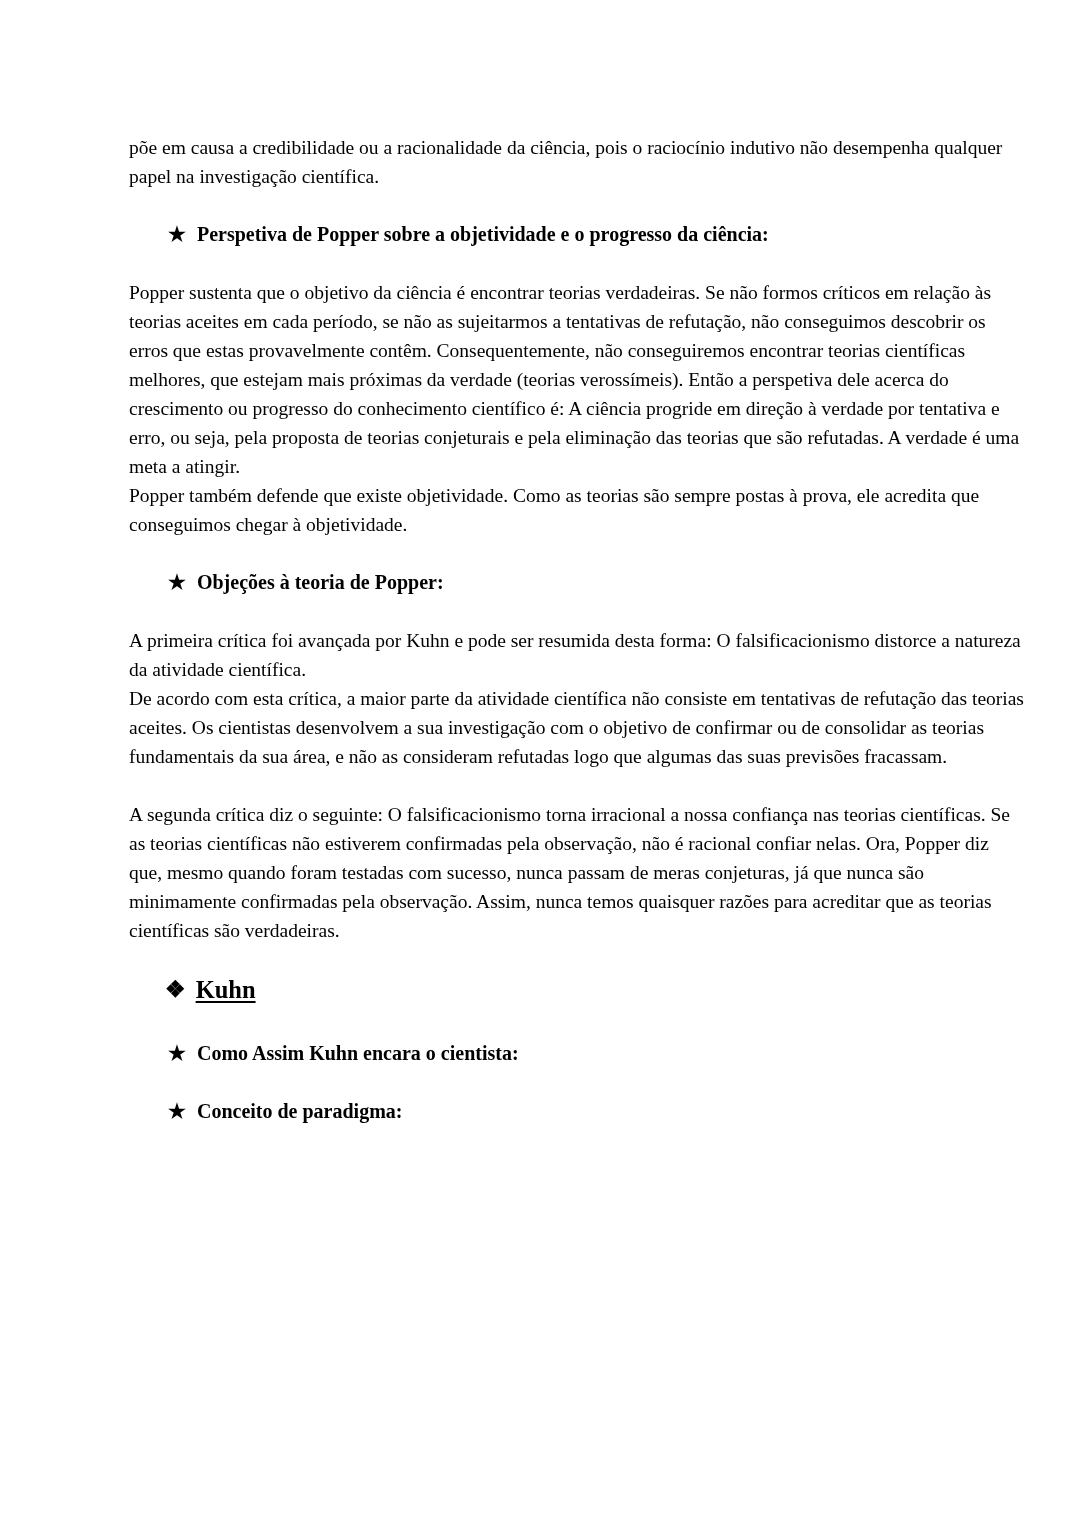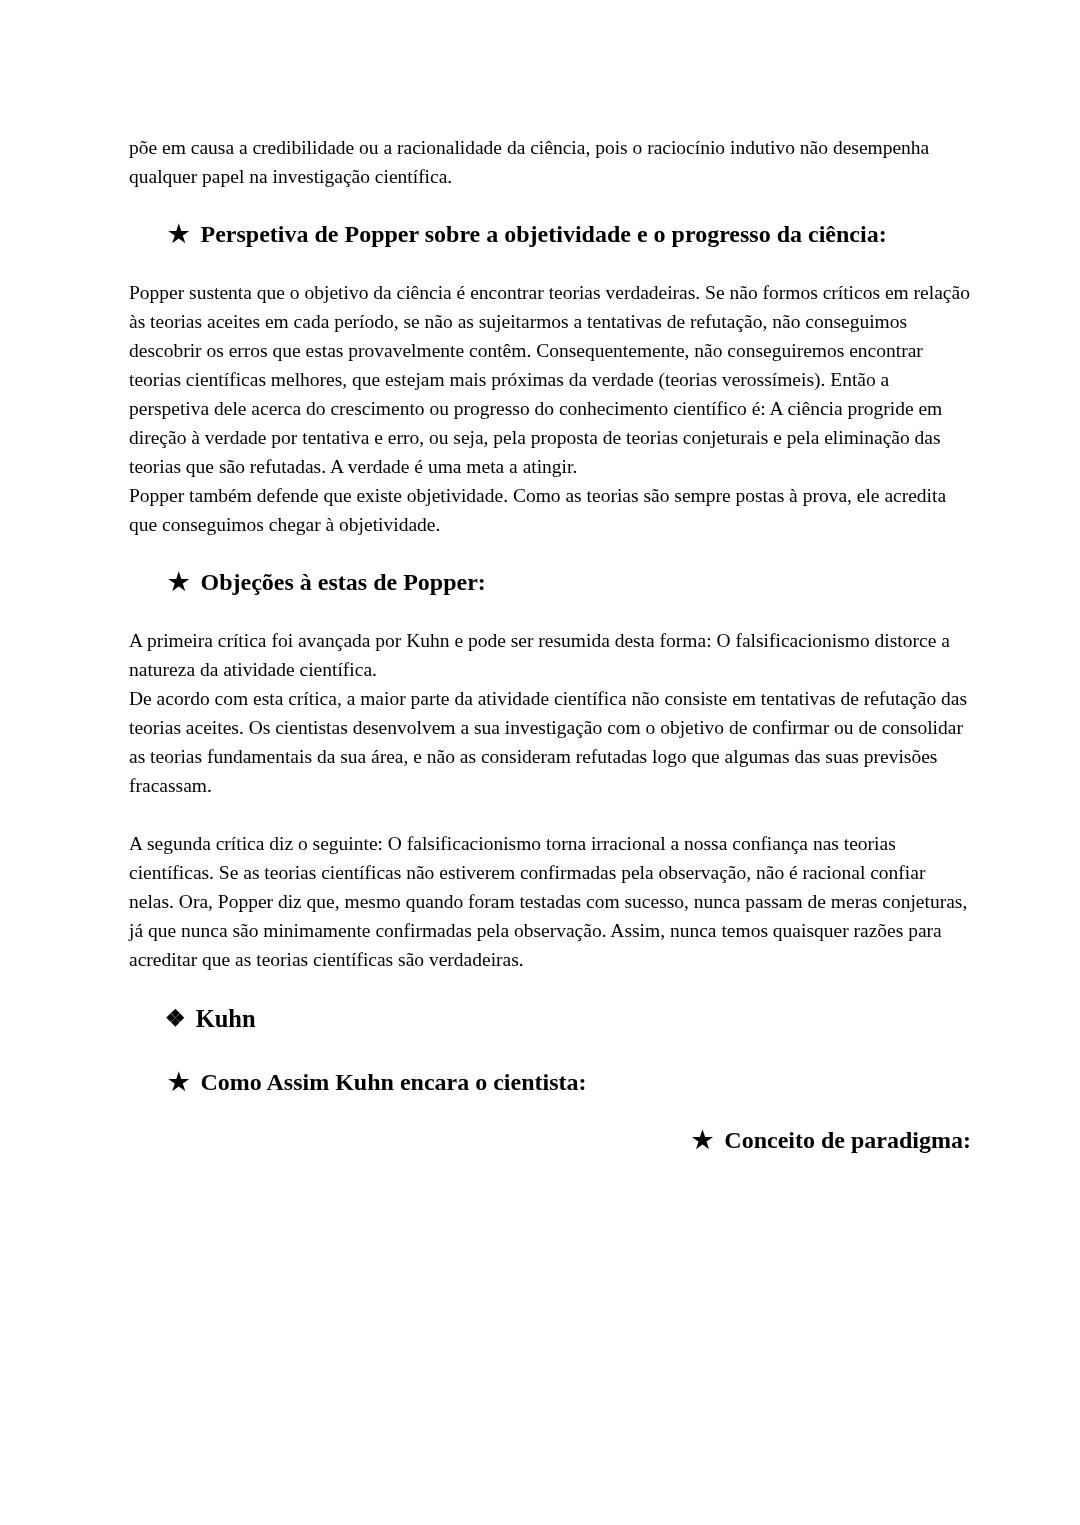--- a/index.html
+++ b/index.html
@@ -11,31 +11,31 @@
     .page {
       width: 1080px;
       height: 1525px;
       background: #ffffff;
       color: #000000;
       font-family: "Liberation Serif", "DejaVu Serif", serif;
       overflow: hidden;
       position: relative;
     }
     .content {
-      padding: 133px 109px 0 129px;
+      padding: 133px 54px 0 129px;
       font-size: 19.5px;
       line-height: 29px;
       text-align: left;
     }
     .para {
       margin: 0 0 29px 0;
       white-space: pre-line;
     }
     .star-heading {
-      font-size: 24px;
+      font-size: 20px;
       font-weight: bold;
       line-height: 29px;
       margin: 4px 0 29px 39px;
       display: block;
     }
     .star-heading .marker {
       display: inline-block;
       margin-right: 11px;
     }
     .main-heading {
@@ -45,44 +45,44 @@
       margin: 5px 0 34px 36px;
       display: block;
     }
     .main-heading .marker {
       display: inline-block;
       margin-right: 10px;
       font-size: 23px;
       vertical-align: 1px;
     }
     .main-heading .label {
+      text-decoration: underline;
       text-underline-offset: 3px;
     }
     .last-block {
       margin-bottom: 0;
-      text-align: right;
     }
   </style>
 </head>
 <body>
 
 <div class="page">
   <div class="content">
 
     <p class="para">põe em causa a credibilidade ou a racionalidade da ciência, pois o raciocínio indutivo não desempenha qualquer papel na investigação científica.</p>
 
     <h2 class="star-heading">
       <span class="marker">★</span><span class="label">Perspetiva de Popper sobre a objetividade e o progresso da ciência:</span>
     </h2>
 
     <p class="para">Popper sustenta que o objetivo da ciência é encontrar teorias verdadeiras. Se não formos críticos em relação às teorias aceites em cada período, se não as sujeitarmos a tentativas de refutação, não conseguimos descobrir os erros que estas provavelmente contêm. Consequentemente, não conseguiremos encontrar teorias científicas melhores, que estejam mais próximas da verdade (teorias verossímeis). Então a perspetiva dele acerca do crescimento ou progresso do conhecimento científico é: A ciência progride em direção à verdade por tentativa e erro, ou seja, pela proposta de teorias conjeturais e pela eliminação das teorias que são refutadas. A verdade é uma meta a atingir.
 Popper também defende que existe objetividade. Como as teorias são sempre postas à prova, ele acredita que conseguimos chegar à objetividade.</p>
 
     <h2 class="star-heading">
-      <span class="marker">★</span><span class="label">Objeções à estas de Popper:</span>
+      <span class="marker">★</span><span class="label">Objeções à teoria de Popper:</span>
     </h2>
 
     <p class="para">A primeira crítica foi avançada por Kuhn e pode ser resumida desta forma: O falsificacionismo distorce a natureza da atividade científica.
 De acordo com esta crítica, a maior parte da atividade científica não consiste em tentativas de refutação das teorias aceites. Os cientistas desenvolvem a sua investigação com o objetivo de confirmar ou de consolidar as teorias fundamentais da sua área, e não as consideram refutadas logo que algumas das suas previsões fracassam.</p>
 
     <p class="para">A segunda crítica diz o seguinte: O falsificacionismo torna irracional a nossa confiança nas teorias científicas. Se as teorias científicas não estiverem confirmadas pela observação, não é racional confiar nelas. Ora, Popper diz que, mesmo quando foram testadas com sucesso, nunca passam de meras conjeturas, já que nunca são minimamente confirmadas pela observação. Assim, nunca temos quaisquer razões para acreditar que as teorias científicas são verdadeiras.</p>
 
     <h1 class="main-heading">
       <span class="marker">❖</span><span class="label">Kuhn</span>
     </h1>

